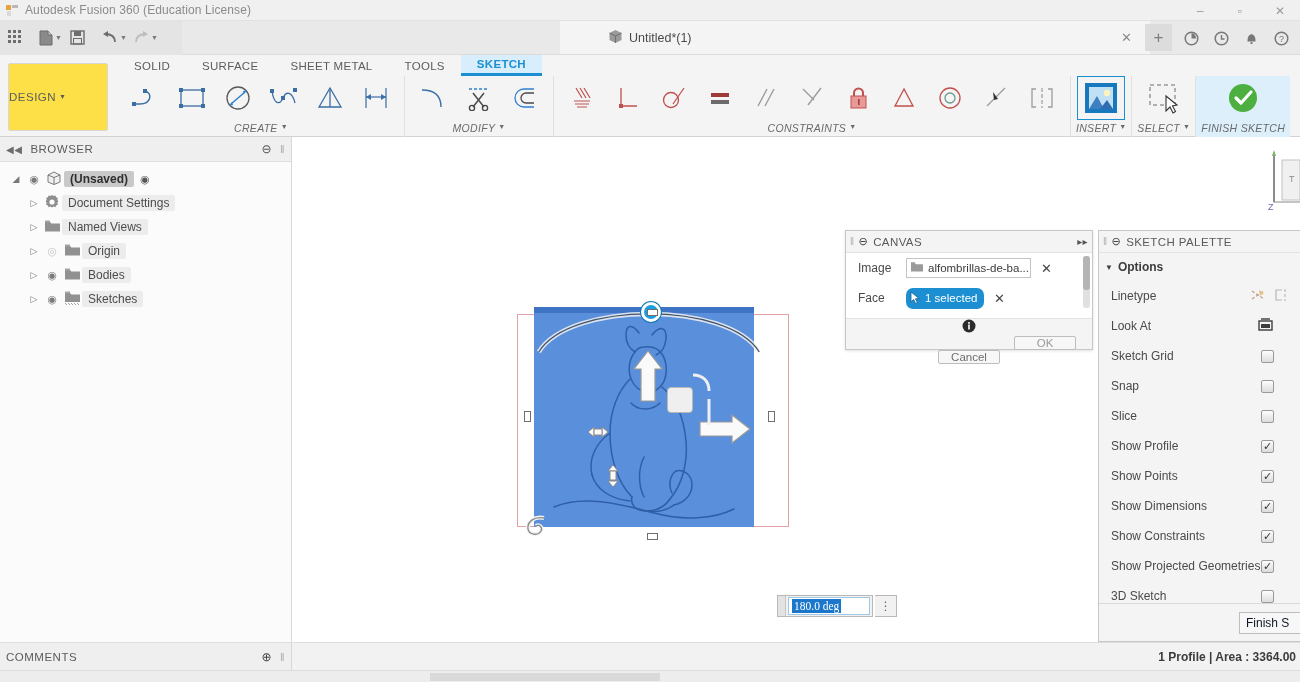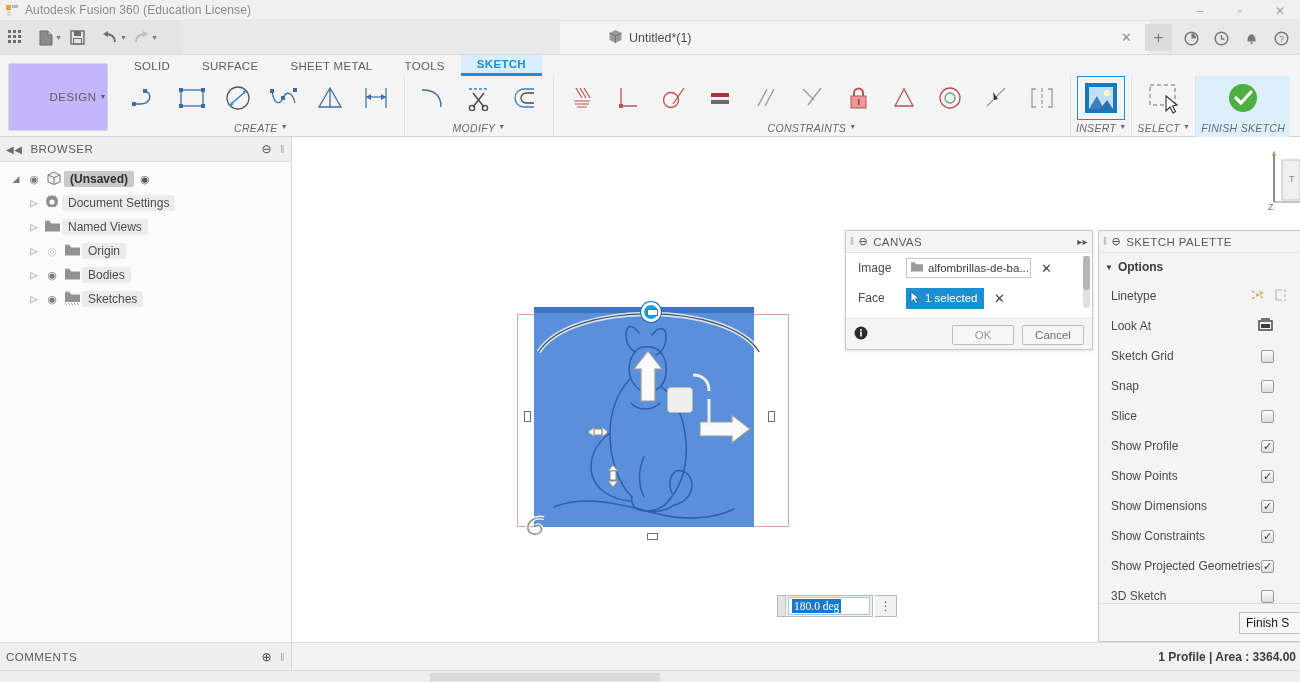--- a/index.html
+++ b/index.html
@@ -64,22 +64,22 @@
   }
   .ribbon-tabs{ position:absolute; left:118px; top:0; height:21px; display:flex; }
   .rtab{
     height:21px; padding:0 16px; font-size:11.5px; color:#5c5c5c;
     display:flex;align-items:center;justify-content:center; letter-spacing:.3px;
   }
   .rtab.active{ color:#1b8fd1; background:#d8eefc; border-bottom:3px solid #1b8fd1; font-weight:600;}
 
   .design-btn{
     position:absolute; left:8px; top:8px; width:100px; height:68px;
-    border:1px solid #d7d7d7; background:#c4b5fd; border-radius:2px;
-    display:flex; align-items:center; justify-content:flex-end;
+    border:1px solid #d7d7d7; background:#fde047; border-radius:2px;
+    display:flex; align-items:center; justify-content:flex-start;
     font-size:11.5px; color:#5c5c5c; letter-spacing:.5px;
   }
   .panels{ position:absolute; left:118px; top:21px; height:61px; display:flex; }
   .panel{ height:61px; display:flex; flex-direction:column; align-items:center;
           border-right:1px solid #e0e0e0; padding:0 5px; }
   .panel:last-child{border-right:none;}
   .panel-icons{ height:44px; display:flex; align-items:center; }
   .panel-label{ height:15px; font-size:10.5px; color:#6a6a6a; letter-spacing:.3px;
                 display:flex; align-items:center;font-style:italic; }
   .tool{
@@ -195,32 +195,33 @@
   .dlg-hd .pin{ margin-left:auto; color:#555; font-size:10px;}
   .dlg-body{ background:#fff; height:66px; position:relative; border-top:1px solid #e3e3e3;}
   .dlg-row{ display:flex; align-items:center; height:30px; padding-left:12px;}
   .dlg-lbl{ width:48px; font-size:12px; color:#4a4a4a;}
   .field-img{
     width:125px; height:20px; background:#fff; border:1px solid #c4c4c4;
     display:flex; align-items:center; padding-left:3px; font-size:11.5px; color:#3a3a3a;
   }
   .field-sel{
     width:78px; height:21px; background:#1b8fd1; color:#fff;
-    display:flex; align-items:center; padding-left:4px; font-size:11.5px;
+    display:flex; align-items:center; padding-left:4px; font-size:11.5px;border-radius:7px;
   }
   .dlg-x{ margin-left:10px; color:#444; font-size:13px;}
   .dlg-scroll{
     position:absolute; right:2px; top:3px; width:7px; height:52px;
     background:#e0e0e0; border-radius:3px;
   }
   .dlg-scroll i{ position:absolute; left:0; top:0; width:7px; height:34px;
     background:#b5b5b5; border-radius:3px; display:block;}
   .dlg-ft{
     height:32px; display:flex; align-items:center; padding:0 8px;
     border-top:1px solid #e3e3e3;
+    flex-direction:column;
   }
   .dlg-ft .info{ font-size:13px; color:#333; font-weight:bold; }
   .btn{
     height:20px; min-width:62px; border:1px solid #bdbdbd; background:#f7f7f7;
     font-size:11.5px; color:#6e6e6e; display:flex; align-items:center;
     justify-content:center; border-radius:2px;
   }
   .btn.ok{ margin-left:auto; margin-right:8px; color:#9a9a9a;}
 
   

